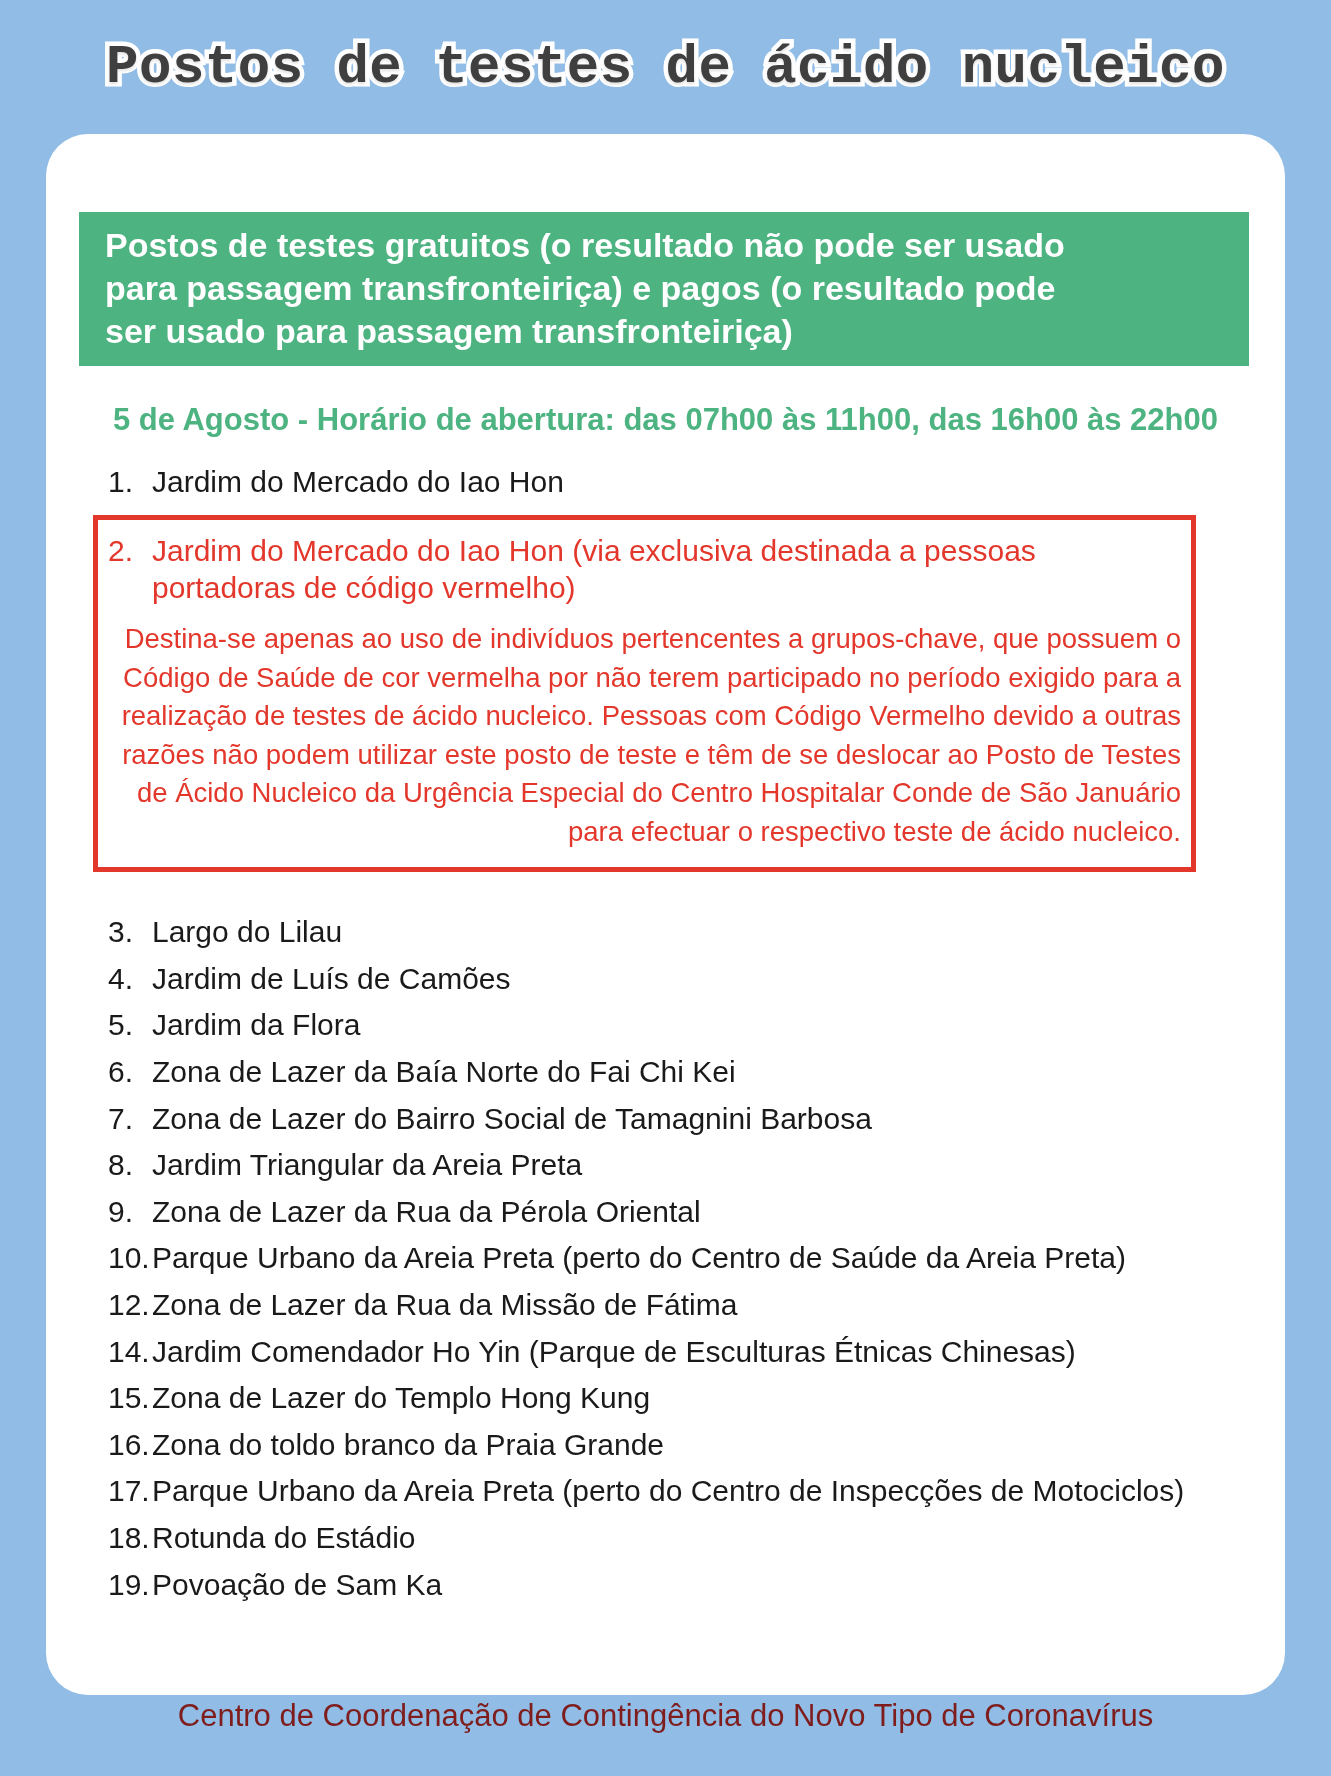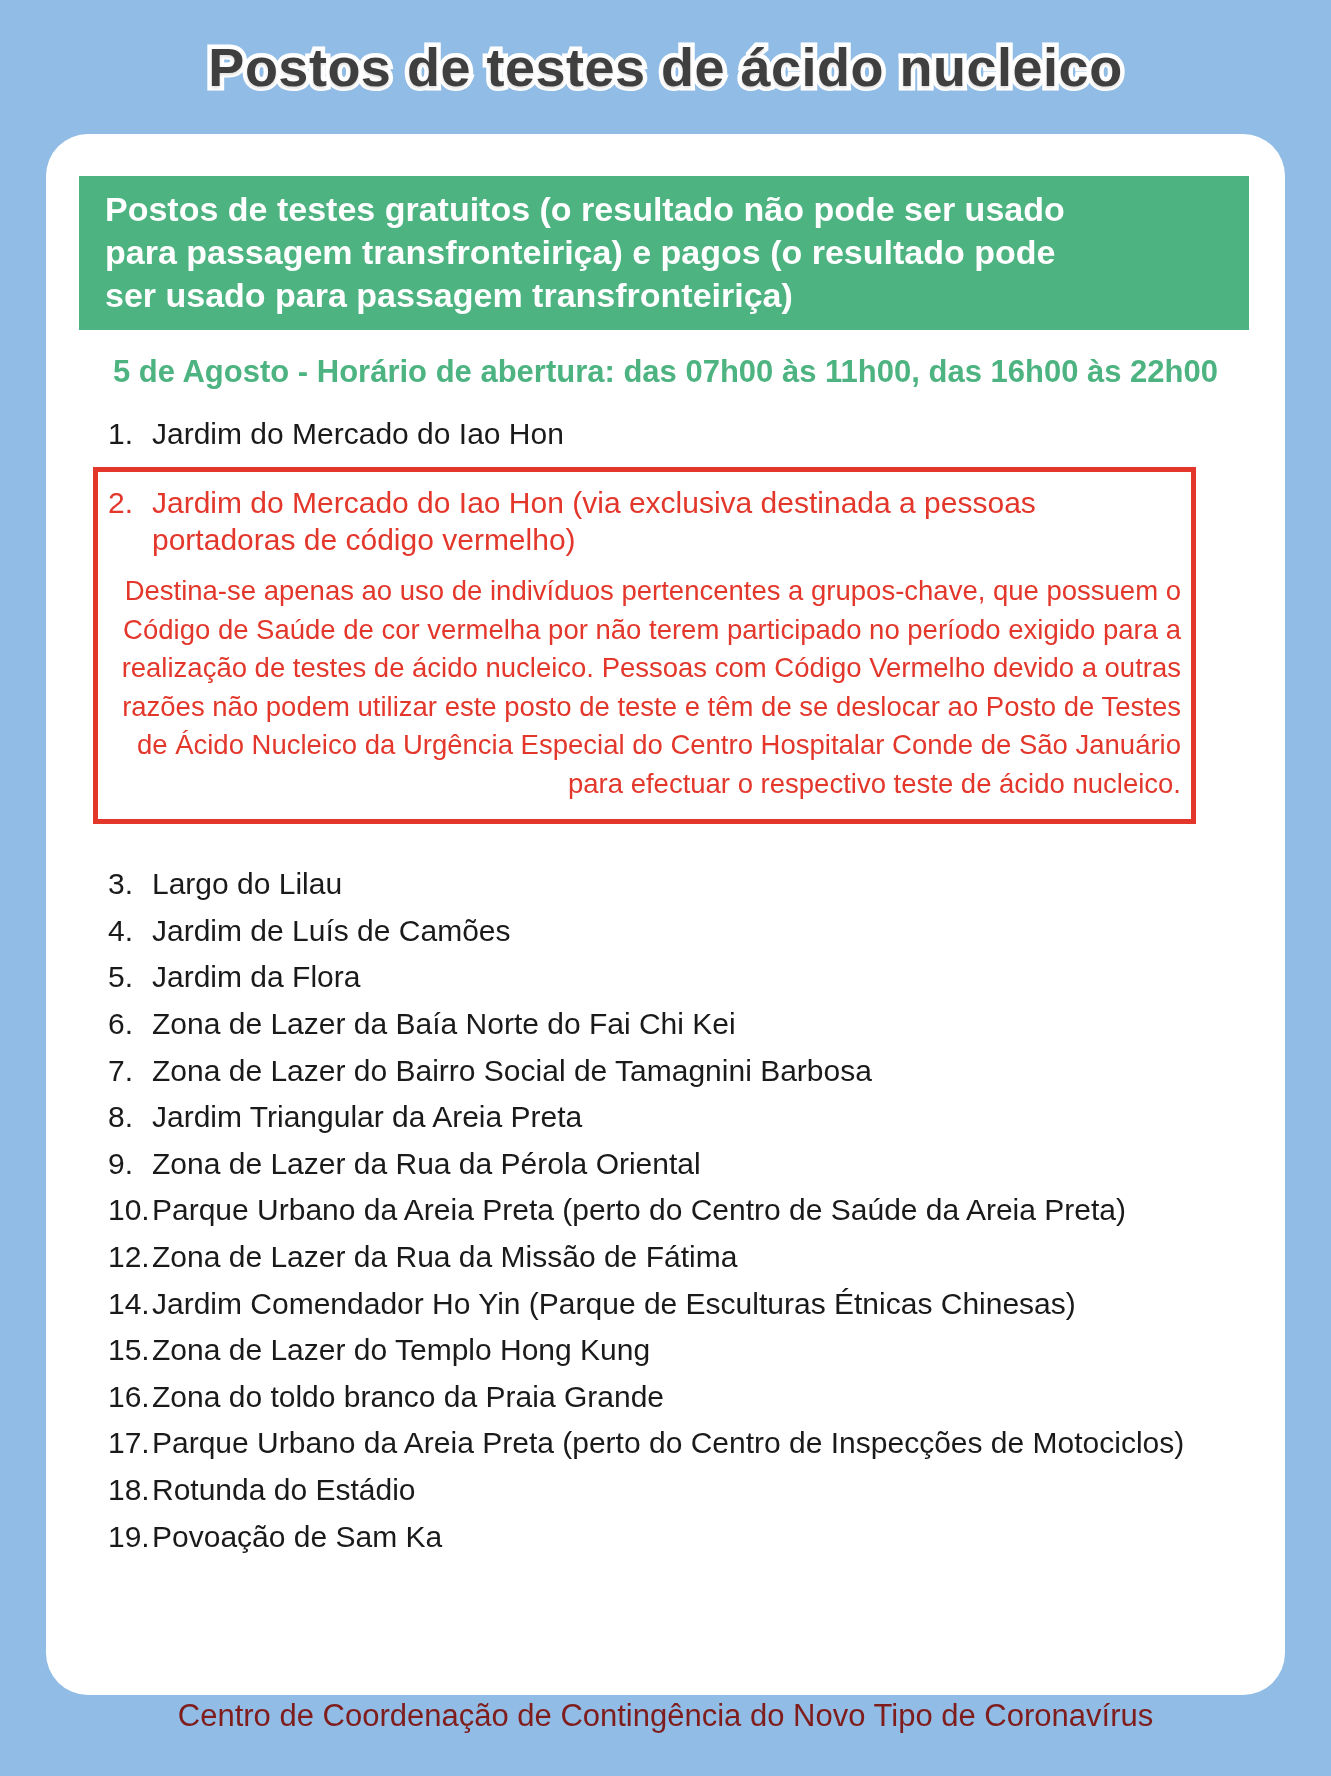--- a/index.html
+++ b/index.html
@@ -22,41 +22,42 @@
     display: flex; align-items: center; justify-content: center;
   }
   .title {
     font-size: 54px;
     font-weight: 700;
     letter-spacing: 0.5px;
     color: var(--title);
     -webkit-text-stroke: 9px #ffffff;
     paint-order: stroke fill;
     text-shadow: 0 2px 3px rgba(0,0,0,0.12);
+    font-family: Liberation Mono, monospace;
   }
   .card {
     width: 1239px;
     min-height: 1561px;
     margin: 0 auto;
     background: var(--card);
     border-radius: 42px;
-    padding: 42px 0 26px;
+    padding: 78px 0 26px;
   }
   .banner {
     margin: 0 36px 0 33px;
     background: var(--green);
     color: #ffffff;
     font-size: 34px;
     font-weight: 700;
     line-height: 1.26;
     padding: 12px 26px 14px;
     white-space: pre-line;
   }
   .schedule {
-    margin-top: 24px;
+    margin-top: 36px;
     text-align: center;
     color: var(--green);
     font-size: 31px;
     font-weight: 700;
   }
   .list {
     padding: 0 64px 0 62px;
     list-style: none;
   }
   .list-top { margin-top: 26px; }

